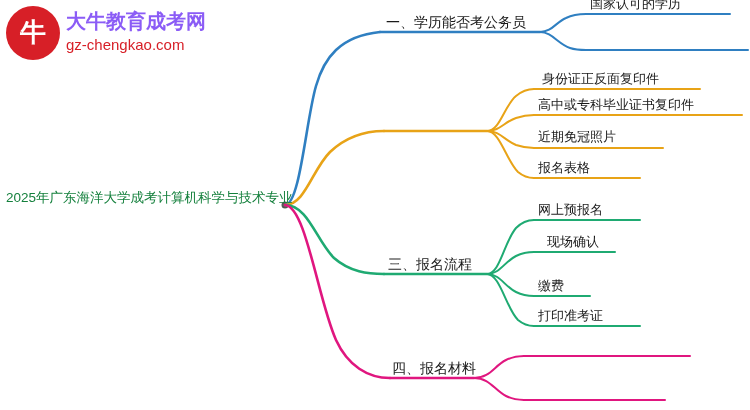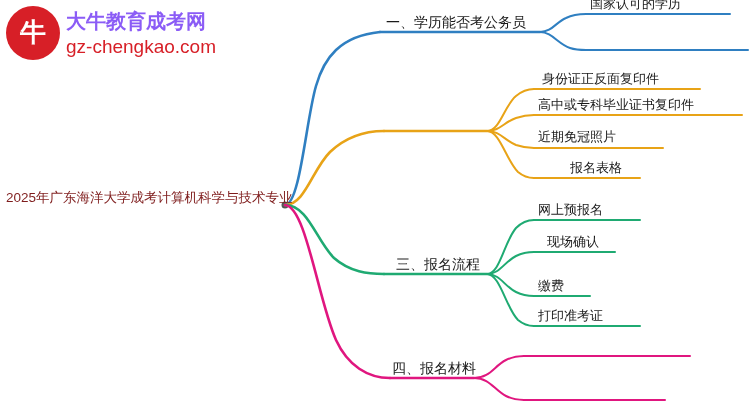--- a/index.html
+++ b/index.html
@@ -28,21 +28,21 @@
   }
   .node-label {
     position: absolute;
     white-space: nowrap;
     color: #222222;
     font-size: 13px;
     line-height: 16px;
   }
   .root-label {
     font-size: 13.5px;
-    color: #7f1d1d;
+    color: #15803d;
     font-weight: normal;
   }
   .l1-label {
     font-size: 14px;
     color: #1a1a1a;
   }
   .l2-label {
     font-size: 13px;
     color: #1a1a1a;
   }
@@ -99,21 +99,21 @@
     font-size: 20px;
     font-weight: bold;
     color: #8b5cf6;
     letter-spacing: 0px;
     white-space: nowrap;
   }
   .logo-sub {
     position: absolute;
     left: 66px;
     top: 36px;
-    font-size: 19px;
+    font-size: 15px;
     color: #d71f27;
     font-family: "Liberation Sans", sans-serif;
     white-space: nowrap;
   }
 </style>
 </head>
 <body>
 
 <div id="mindmap-root">
 
@@ -181,23 +181,23 @@
   </svg>
 
   <div class="node-label root-label" style="left:6px; top:190px;">2025年广东海洋大学成考计算机科学与技术专业</div>
 
   <div class="node-label l1-label" style="left:386px; top:14px;">一、学历能否考公务员</div>
   <div class="node-label l2-label" style="left:590px; top:-4px;">国家认可的学历</div>
 
   <div class="node-label l2-label" style="left:542px; top:71px;">身份证正反面复印件</div>
   <div class="node-label l2-label" style="left:538px; top:97px;">高中或专科毕业证书复印件</div>
   <div class="node-label l2-label" style="left:538px; top:130px;font-family:Liberation Mono, monospace;">近期免冠照片</div>
-  <div class="node-label l2-label" style="left:538px; top:160px;margin-left:32px;">报名表格</div>
-
-  <div class="node-label l1-label" style="left:388px; top:256px;margin-left:8px;">三、报名流程</div>
+  <div class="node-label l2-label" style="left:538px; top:160px;">报名表格</div>
+
+  <div class="node-label l1-label" style="left:388px; top:256px;">三、报名流程</div>
   <div class="node-label l2-label" style="left:538px; top:202px;">网上预报名</div>
   <div class="node-label l2-label" style="left:538px; top:234px;margin-left:9px;">现场确认</div>
   <div class="node-label l2-label" style="left:538px; top:278px;">缴费</div>
   <div class="node-label l2-label" style="left:538px; top:308px;">打印准考证</div>
 
   <div class="node-label l1-label" style="left:392px; top:360px;">四、报名材料</div>
 
 </div>
 
 </body></html>

